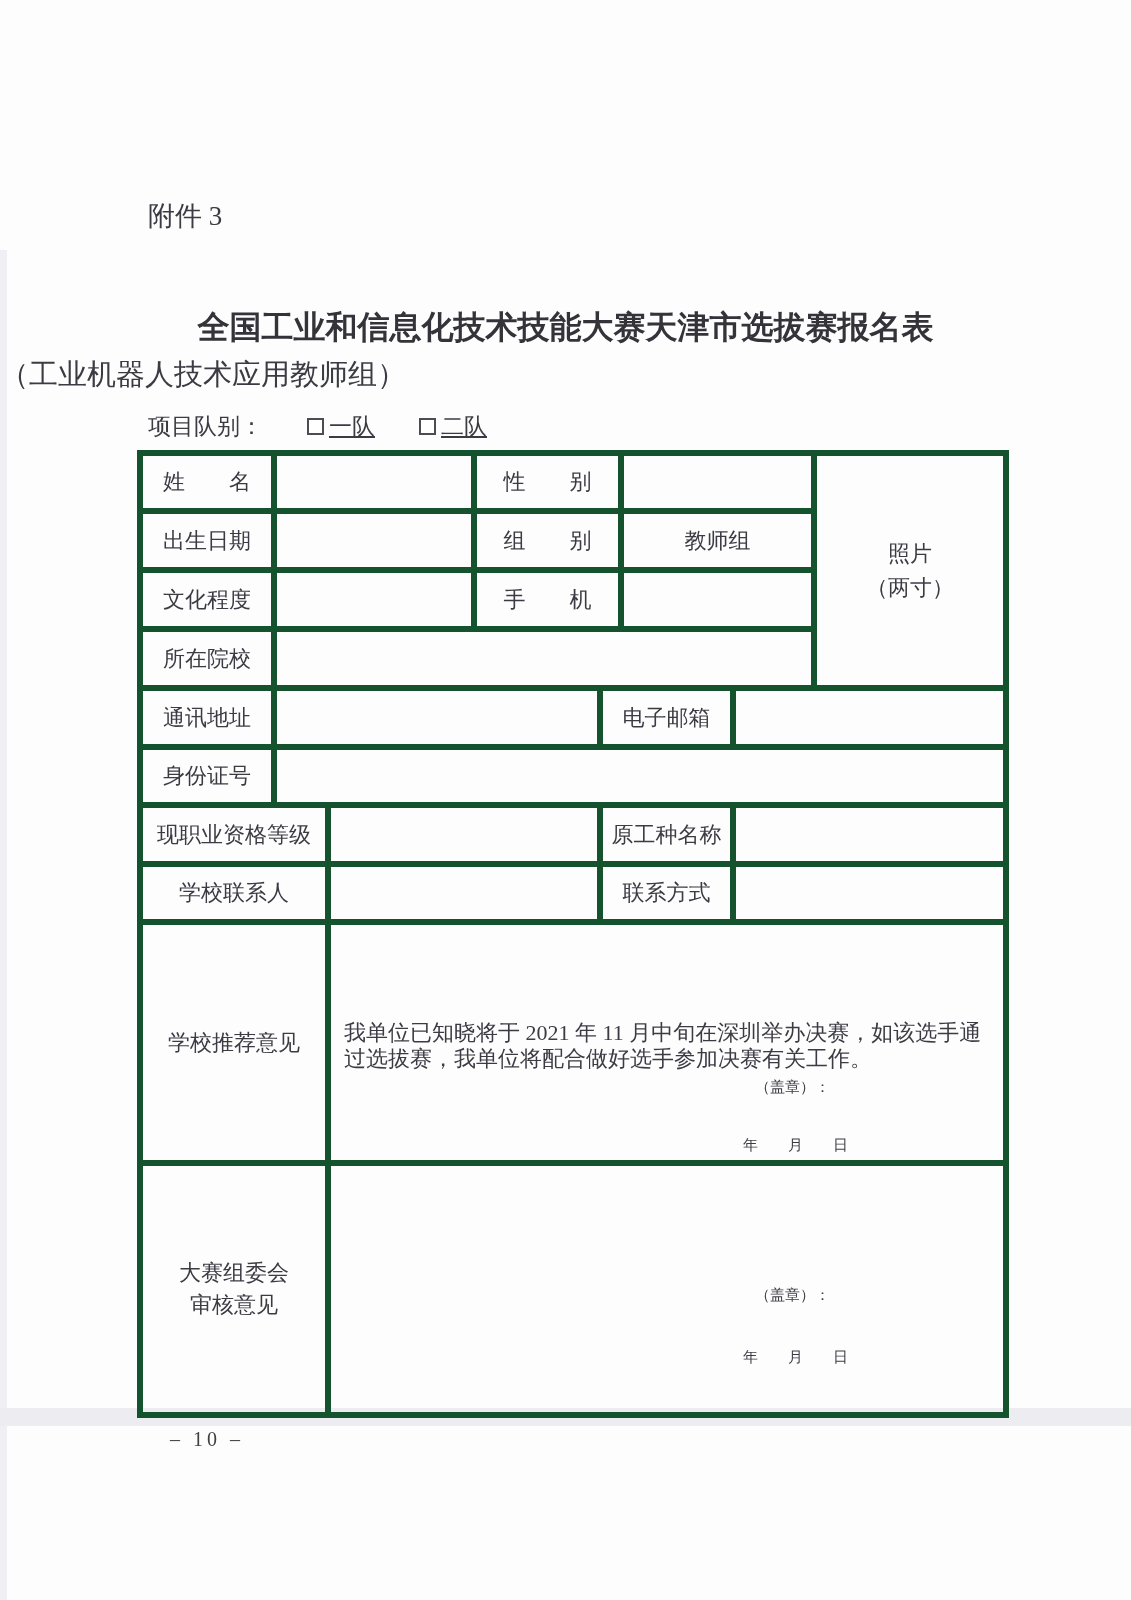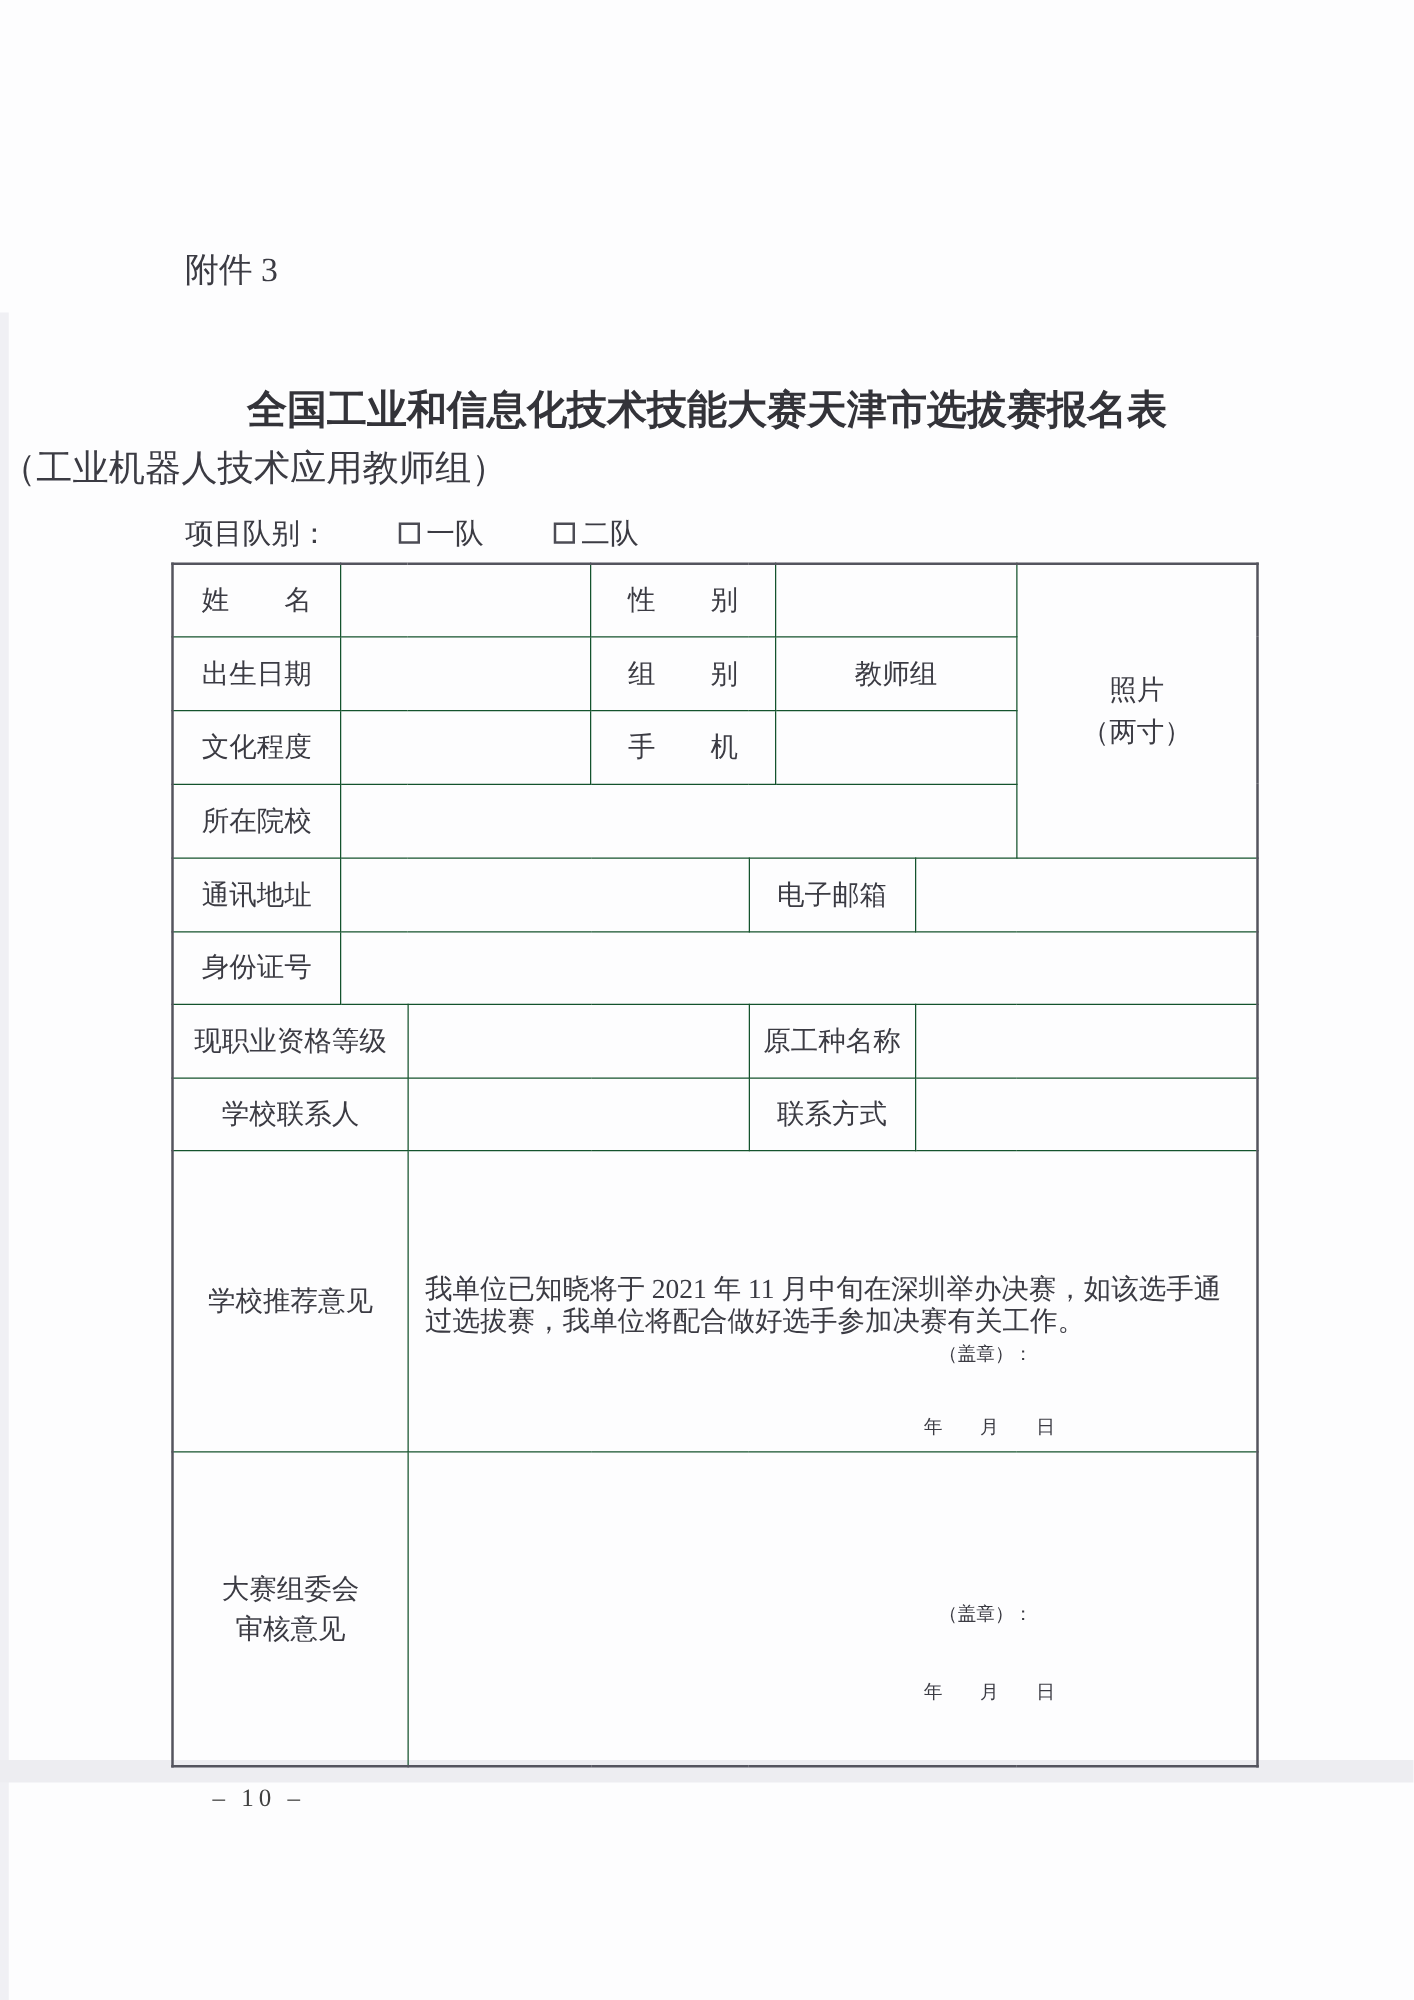--- a/index.html
+++ b/index.html
@@ -29,35 +29,35 @@
     color:#333339; letter-spacing:0px;
   }
   .doc-subtitle {
     position:absolute; left:0; top:355px; width:1131px;
     text-align:left; font-size:29px; color:#3b3b43;
   }
   .team-row {
     position:absolute; left:148px; top:411px; width:700px;
     font-size:23px; color:#3b3b43;
   }
-  .team-option { margin-left:56px; white-space:nowrap; }
+  .team-option { margin-left:44px; white-space:nowrap;text-decoration:underline; }
   .team-option:first-of-type { margin-left:32px; }
   .checkbox {
     display:inline-block; width:17px; height:17px;
     border:2px solid #4c4c55; vertical-align:-1px; margin-right:5px;
     background:#fff;
   }
   table.form {
     position:absolute; left:137px; top:450px; width:870px;
     border-collapse:collapse; table-layout:fixed;
     border:2px solid #54545e;
     font-size:22px; color:#3b3b43;
   }
   table.form td {
-    border:1px solid #14532d;
+    border:6px solid #14532d;
     text-align:center; vertical-align:middle;
     overflow:hidden;
   }
   td.v-top { vertical-align:top; }
   td.rel { position:relative; }
   .stmt {
     text-align:left; padding:7px 12px 0 13px; line-height:26px;
     font-size:22px;
   }
   .abs { position:absolute; white-space:nowrap; font-size:15px; }

